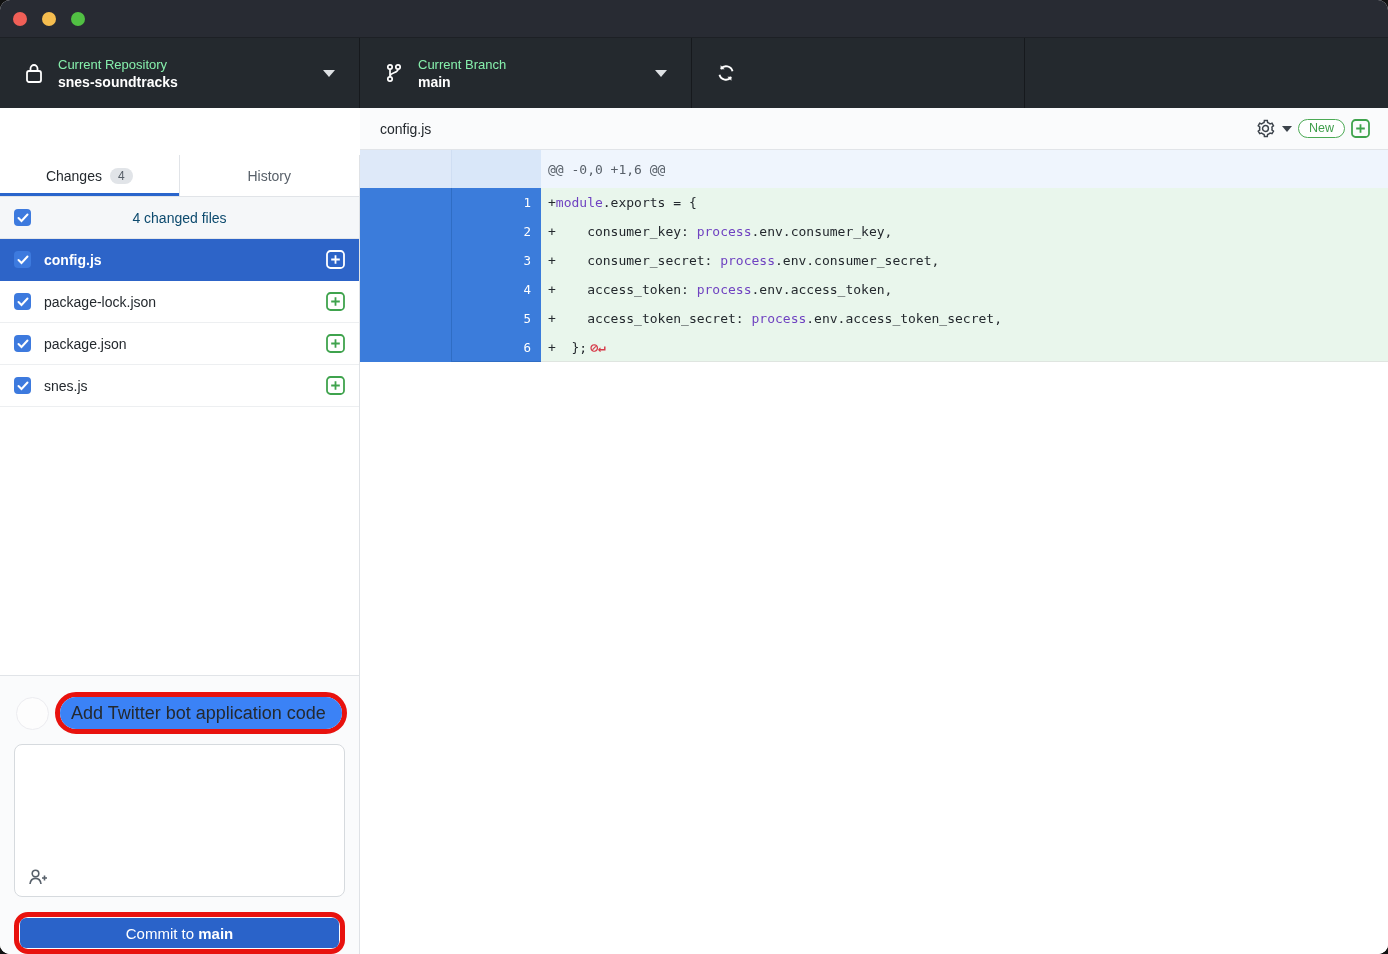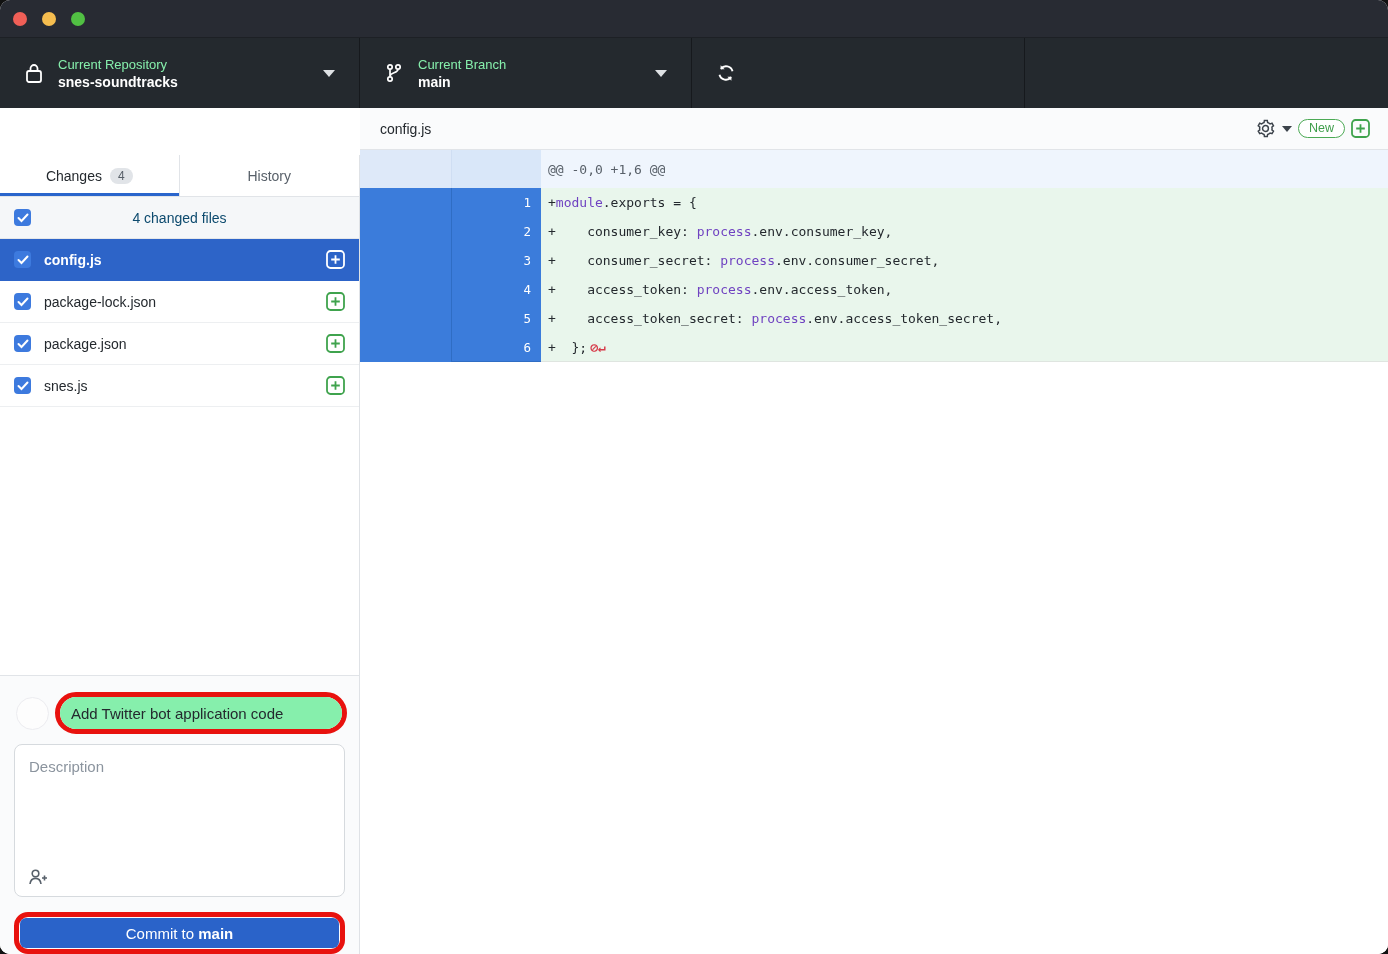--- a/index.html
+++ b/index.html
@@ -58,22 +58,22 @@
   .file-row.selected { background:#2d64c8; color:#fff; border-bottom-color:#2d64c8; font-weight:bold; }
   .plus-square { width:19px; height:19px; flex:0 0 auto; display:flex; }
   .file-spacer { flex:1; background:#fff; }
 
   
   .commit-panel { flex:0 0 auto; background:#fafbfc; border-top:1px solid #e1e4e8; padding:16px 0 0 0; }
   .summary-row { display:flex; align-items:center; margin:0 12px 0 16px; }
   .avatar { width:33px; height:33px; border-radius:50%; background:#fdfdfd; border:1px solid #ececf0;
             flex:0 0 auto; }
   .annot-summary { flex:1; margin-left:6px; border:5px solid #e8120e; border-radius:21px; background:#fff; }
-  .summary-input { height:32px; display:flex; align-items:center; padding-left:11px; font-size:15px;
-                   color:#24292e; border-radius:16px; background:#86efac; }
+  .summary-input { height:32px; display:flex; align-items:center; padding-left:11px; font-size:18px;
+                   color:#24292e; border-radius:16px; background:#3b82f6; }
   .description-box { margin:10px 14px 0 14px; height:153px; background:#fff; border:1px solid #d6dade;
                      border-radius:8px; position:relative; }
   .description-box textarea { width:100%; height:112px; border:none; outline:none; resize:none;
                    font-family:"Liberation Sans","DejaVu Sans",sans-serif; font-size:15px;
                    padding:13px 14px; color:#24292e; background:transparent; border-radius:8px; }
   .description-box textarea::placeholder { color:#8b949e; }
   .coauthor-icon { position:absolute; left:13px; bottom:10px; }
   .annot-button { margin:15px 14px 0 14px; border:5px solid #e8120e; border-radius:14px; padding:1px; }
   .commit-btn { display:block; width:100%; height:30px; background:#2a63c9; border:none; border-radius:6px;
                 color:#fff; font-size:15px; font-family:"Liberation Sans","DejaVu Sans",sans-serif;
@@ -257,21 +257,20 @@
       <div class="file-spacer"></div>
 
       <div class="commit-panel">
         <div class="summary-row">
           <div class="avatar"></div>
           <div class="annot-summary">
             <div class="summary-input">Add Twitter bot application code</div>
           </div>
         </div>
         <div class="description-box">
-          <textarea placeholder="Description" style=""></textarea>
           <span class="coauthor-icon">
             <svg width="21" height="18" viewBox="0 0 21 18">
                 <circle cx="7.5" cy="5.5" r="3.3" fill="none" stroke="#57606a" stroke-width="1.6"></circle>
                 <path d="M2 16c.5-3.8 2.7-5.6 5.5-5.6S12.5 12.2 13 16" fill="none" stroke="#57606a" stroke-width="1.6"></path>
                 <path d="M16.5 7.5v5M14 10h5" stroke="#57606a" stroke-width="1.6"></path>
               </svg>
           </span>
         </div>
         <div class="annot-button">
           <button class="commit-btn"><span>Commit to </span><span class="branch-bold">main</span></button>

